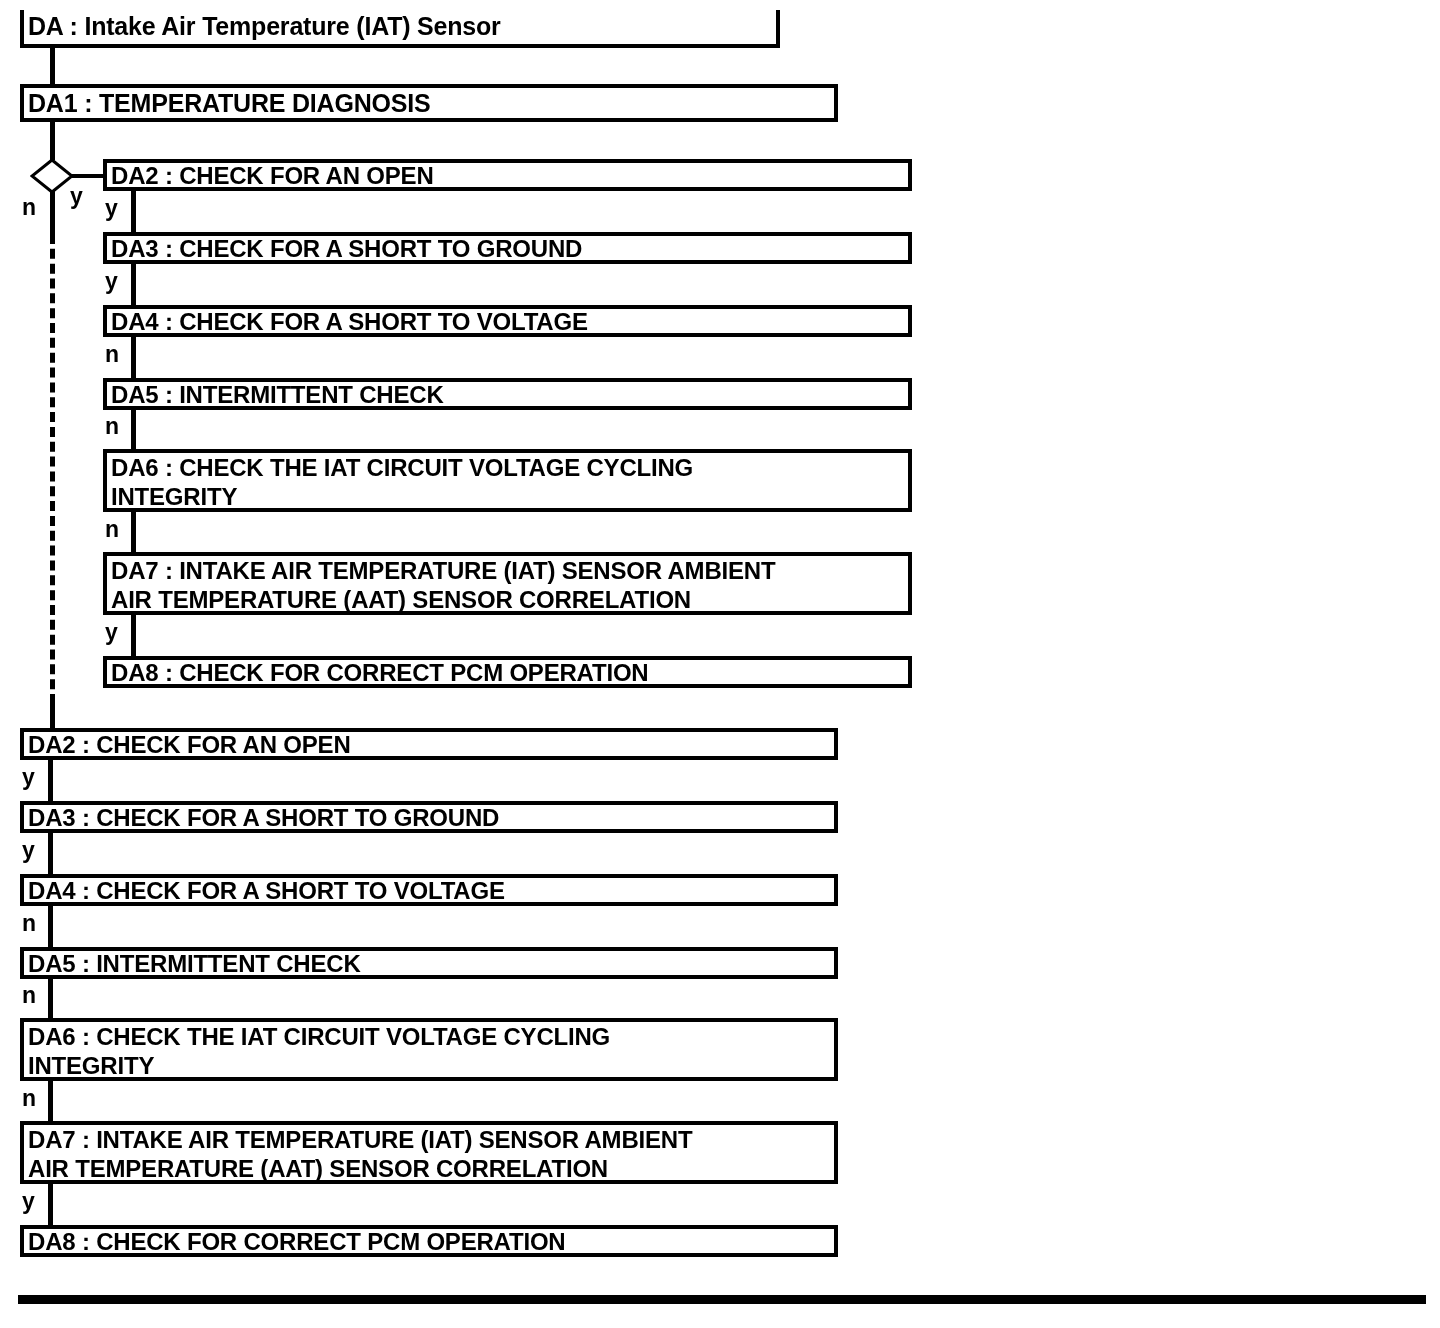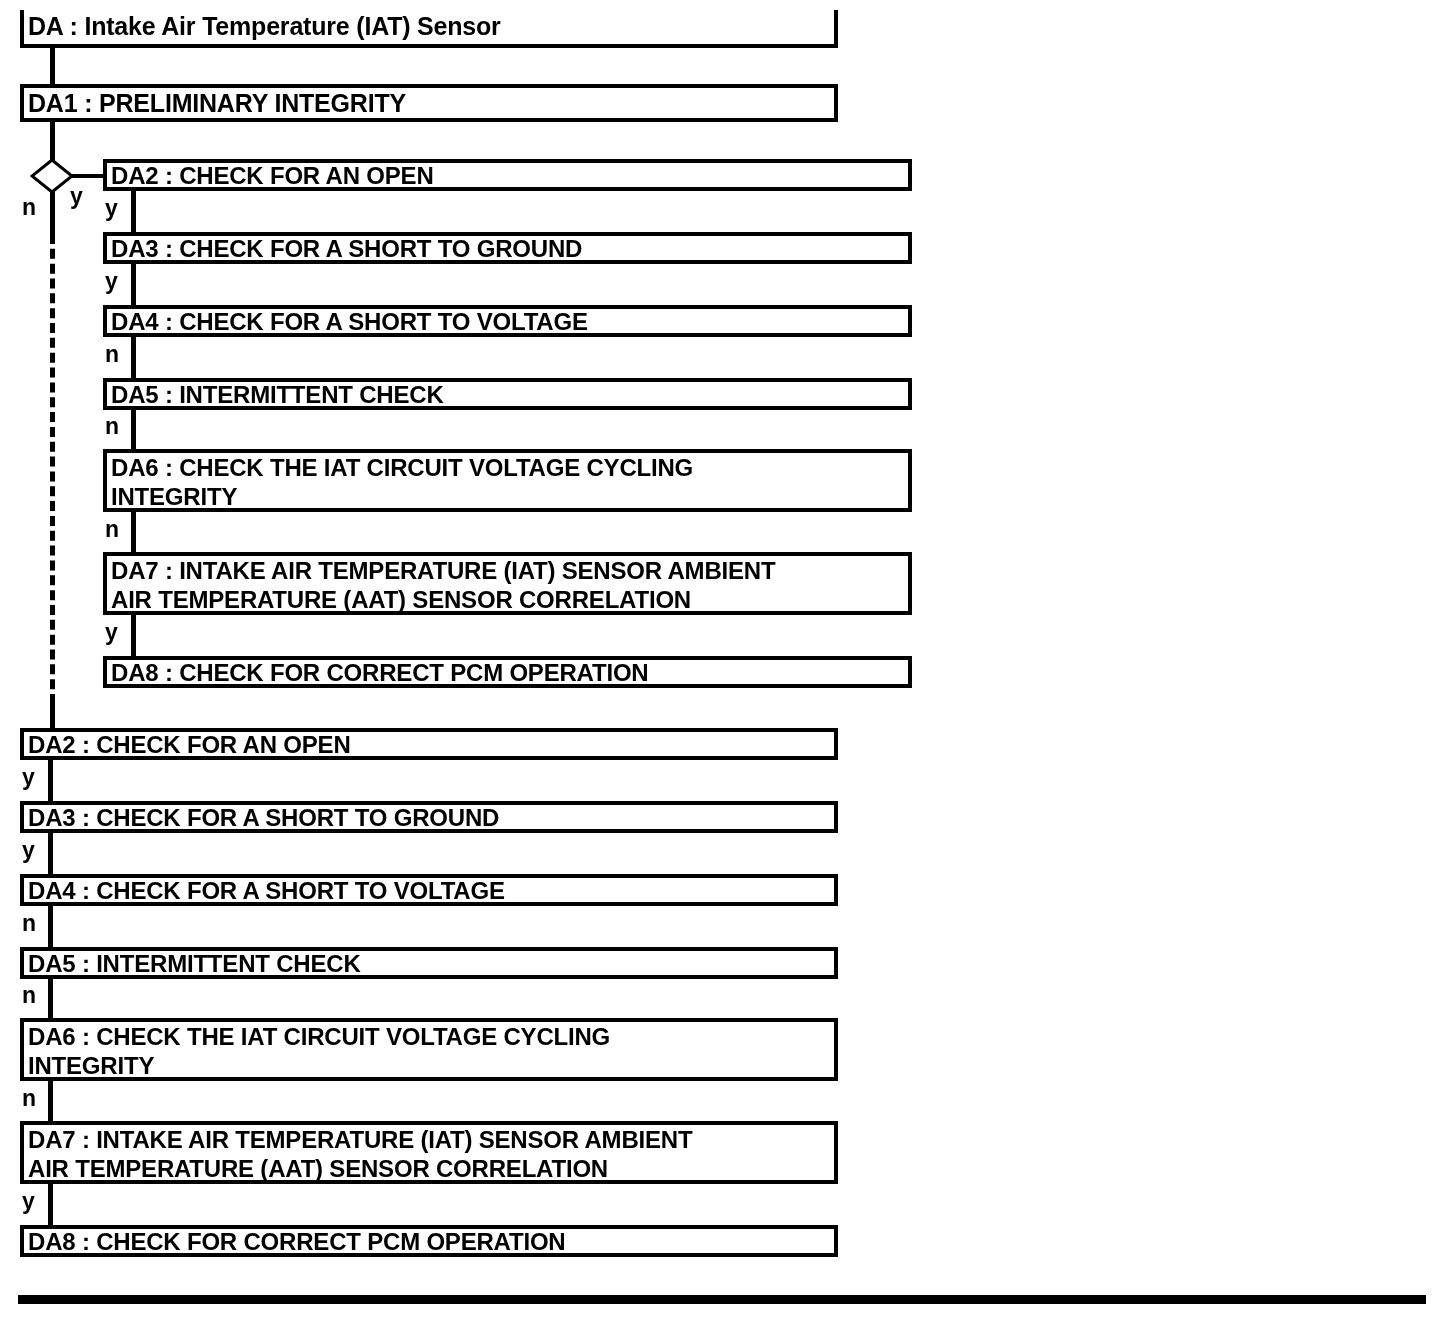--- a/index.html
+++ b/index.html
@@ -79,25 +79,25 @@
     position: absolute;
     background: #000000;
     z-index: 3;
   }
 </style>
 </head>
 <body>
 
 <div id="canvas">
 
-  <div class="node title" style="left:20px; top:10px; width:818px; height:38px; font-size:25px; line-height:32px;">DA : Intake Air Temperature (IAT) Sensor</div>
+  <div class="node title" style="left:20px; top:10px; width:760px; height:38px; font-size:25px; line-height:32px;">DA : Intake Air Temperature (IAT) Sensor</div>
 
   <div class="vline" style="left:50px; top:44px; height:40px;"></div>
 
-  <div class="node" style="left:20px; top:84px; width:818px; height:38px; font-size:25px; line-height:31px;">DA1 : PRELIMINARY INTEGRITY</div>
+  <div class="node" style="left:20px; top:84px; width:818px; height:38px; font-size:25px; line-height:31px;">DA1 : TEMPERATURE DIAGNOSIS</div>
 
   <div class="vline" style="left:50px; top:118px; height:42px;"></div>
 
   <div class="diamond" style="left:30px; top:158px; width:44px; height:36px;">
     <svg width="44" height="36" viewBox="0 0 44 36">
       <polygon points="22,2 42,18 22,34 2,18" fill="#ffffff" stroke="#000000" stroke-width="3"></polygon>
     </svg>
   </div>
 
   <div class="hline" style="left:70px; top:174px; width:38px;"></div>

